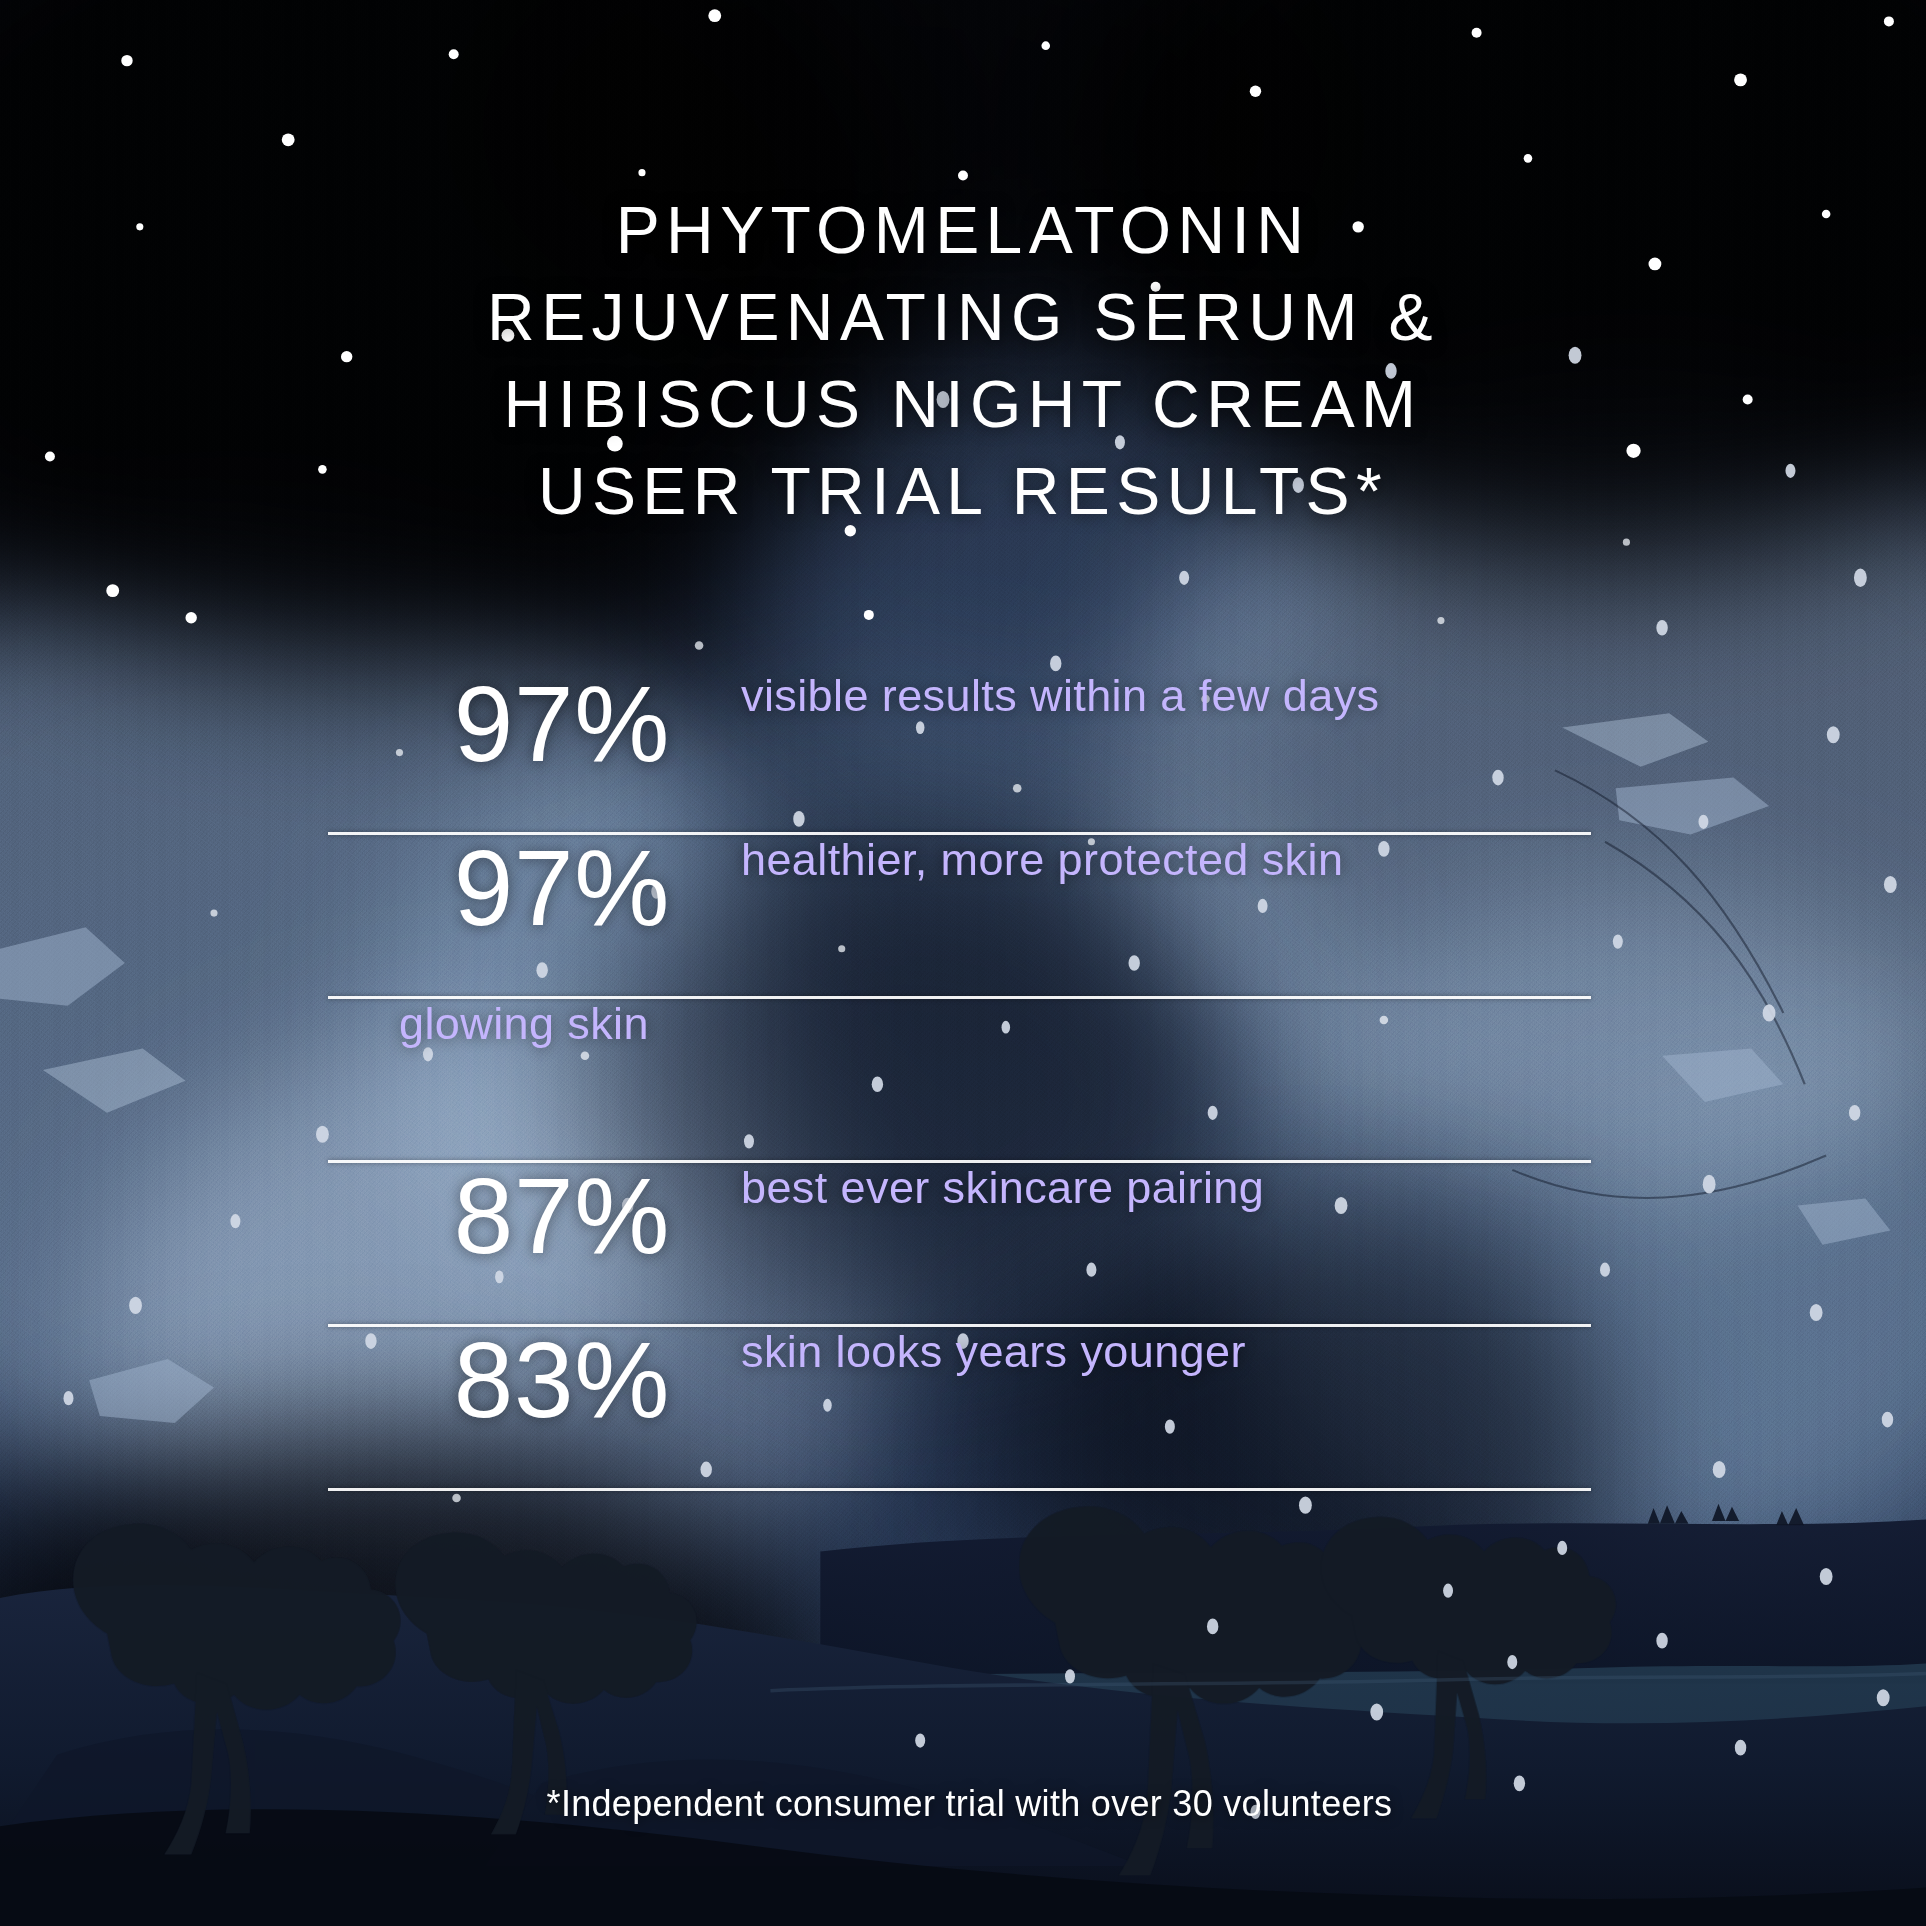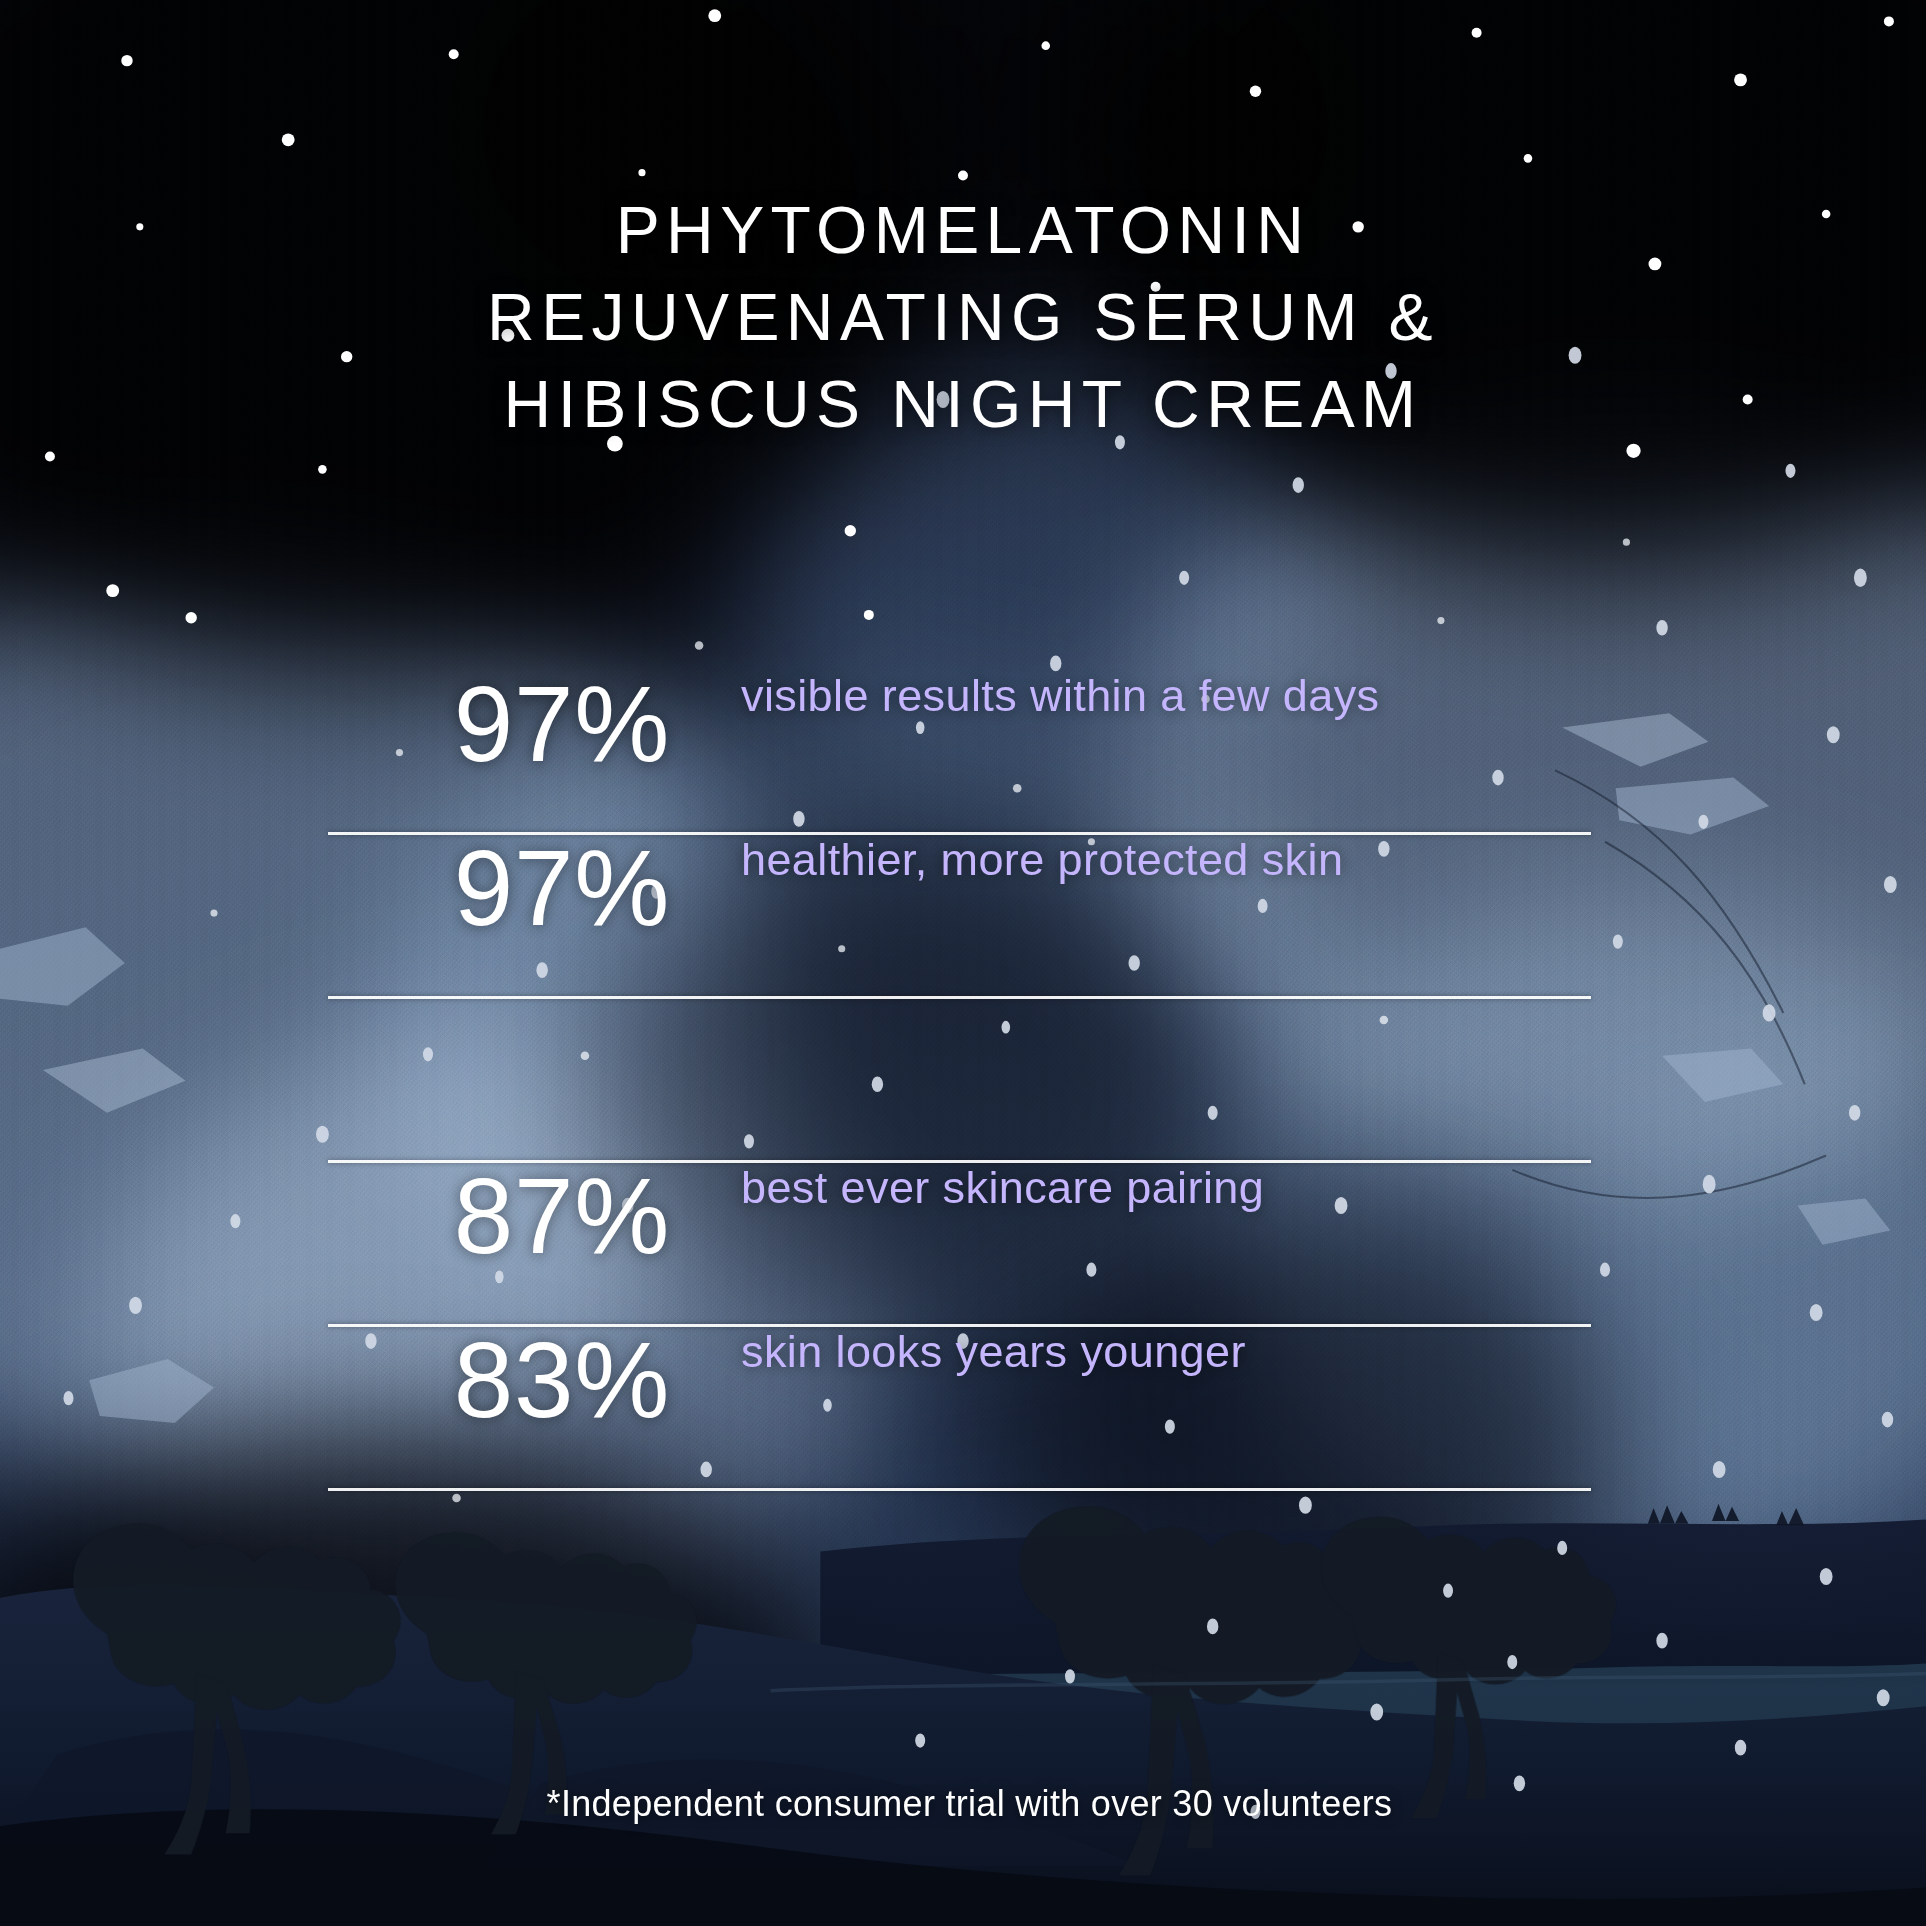--- a/index.html
+++ b/index.html
@@ -401,37 +401,39 @@
       </g>
     </svg>
   </div>
 
   <div class="content">
 
     <h1 class="title">
       <span class="tline">PHYTOMELATONIN</span>
       <span class="tline">REJUVENATING SERUM &amp;</span>
       <span class="tline">HIBISCUS NIGHT CREAM</span>
+      <span class="tline">USER TRIAL RESULTS*</span>
     </h1>
 
     <div class="stats">
 
       <div class="stat-row">
         <div class="pct">97%</div>
         <div class="label">visible results within a few days</div>
         <div class="divider"></div>
       </div>
 
       <div class="stat-row">
         <div class="pct">97%</div>
         <div class="label">healthier, more protected skin</div>
         <div class="divider"></div>
       </div>
 
       <div class="stat-row">
+        <div class="label">glowing skin</div>
         <div class="divider"></div>
       </div>
 
       <div class="stat-row">
         <div class="pct">87%</div>
         <div class="label">best ever skincare pairing</div>
         <div class="divider"></div>
       </div>
 
       <div class="stat-row">

